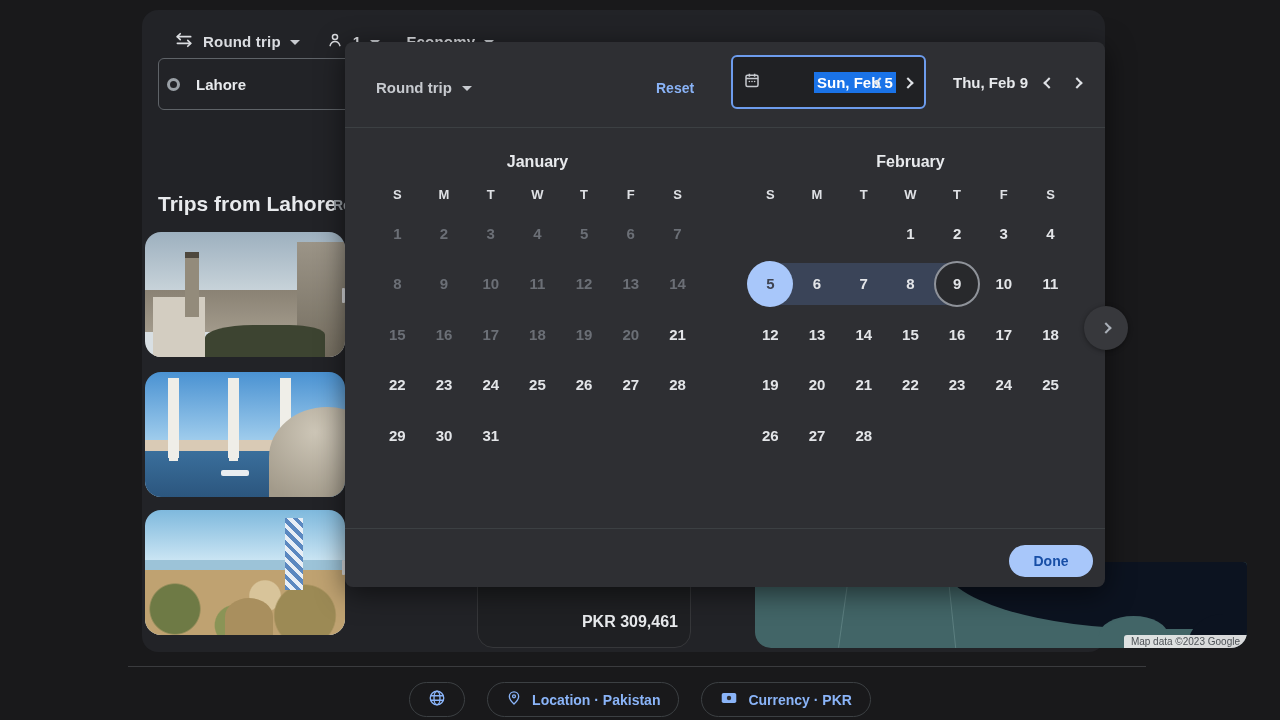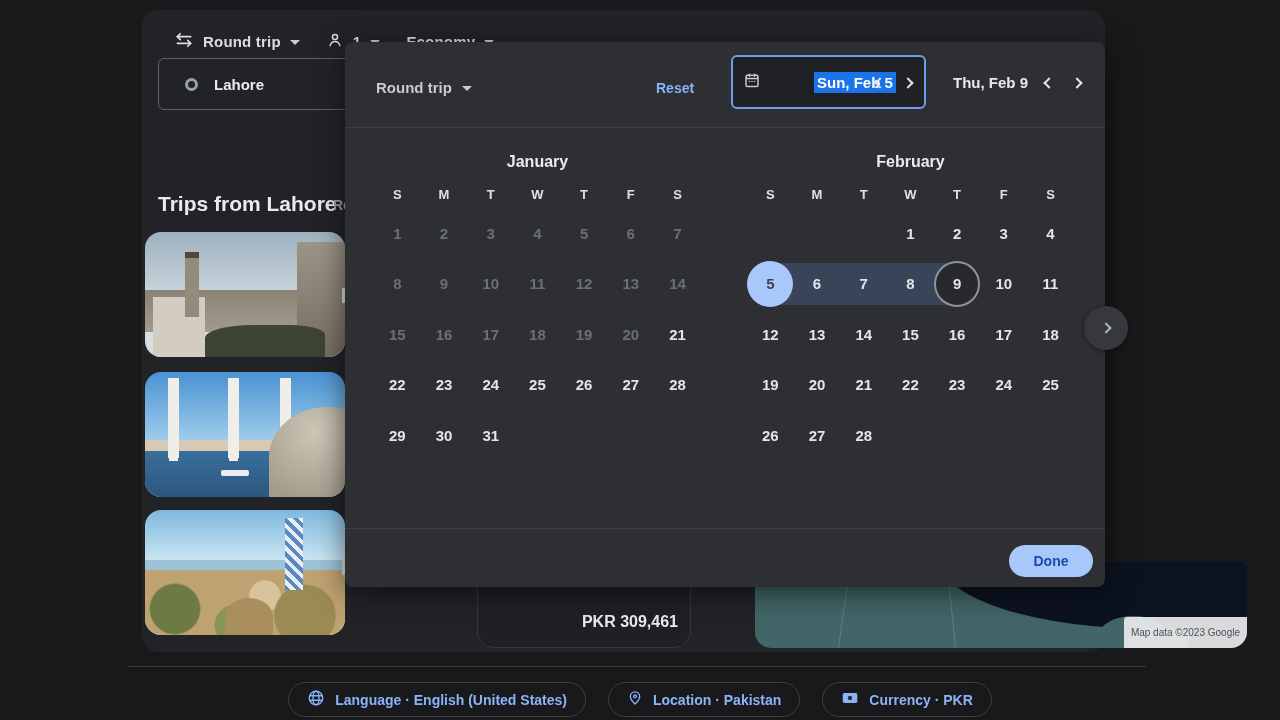--- a/index.html
+++ b/index.html
@@ -12,21 +12,21 @@
 
   
   .topbar { position:absolute; left:24px; top:14px; display:flex; align-items:center; gap:10px; }
   .tb-item { display:flex; align-items:center; gap:9px; padding:6px 8px; color:#dadce0;
     font-size:15px; font-weight:600; letter-spacing:.2px; cursor:pointer; }
   .caret { width:0; height:0; border-left:5px solid transparent; border-right:5px solid transparent;
     border-top:5px solid #c8cbd0; margin-top:2px; }
 
   
   .search-box { position:absolute; left:16px; top:48px; width:330px; height:52px;
-    border:1px solid #5f6368; border-radius:6px; display:flex; align-items:center; padding:0 26px;
+    border:1px solid #5f6368; border-radius:6px; display:flex; align-items:center; padding:0 8px;
     background:transparent; }
   .origin-ring { width:13px; height:13px; border:3px solid #9aa0a6; border-radius:50%; flex:none; }
   .origin-text { margin-left:16px; color:#e8eaed; font-size:15px; font-weight:600; }
 
   
   .section-title { position:absolute; left:16px; top:182px; color:#e8eaed; font-size:21px; font-weight:700; }
   .section-title-clip { position:absolute; left:191px; top:187px; color:#9aa0a6; font-size:14px; font-weight:600; }
 
   
   .dest-img { position:absolute; left:3px; width:200px; height:125px; border-radius:16px;
@@ -75,21 +75,21 @@
     border-radius:4px 4px 16px 16px; overflow:hidden; z-index:2; background:#426567; cursor:pointer; }
   .map-sea { position:absolute; right:0; top:0; width:62%; height:78%; background:#0c1320;
     border-radius:0 0 0 70% / 0 0 0 100%; }
   .map-sea2 { position:absolute; right:0; bottom:-20%; width:12%; height:60%; background:#0c1320;
     border-radius:60% 0 0 0; }
   .map-pen { position:absolute; right:16%; bottom:-8%; width:14%; height:45%; background:#426567;
     border-radius:50% 50% 0 0; }
   .map-line { position:absolute; left:18%; top:0; width:1px; height:100%; background:#5c7f80; transform:rotate(8deg); }
   .map-line2 { position:absolute; left:40%; top:20%; width:1px; height:90%; background:#5c7f80; transform:rotate(-6deg); }
   .map-attr { position:absolute; right:0; bottom:0; background:rgba(236,236,236,.92); color:#4d5156;
-    font-size:10px; padding:10px 7px; border-radius:3px 0 0 0; }
+    font-size:10px; padding:1px 7px; border-radius:3px 0 0 0; }
 
   
   .modal { position:absolute; left:345px; top:42px; width:760px; height:545px; background:#2e2f33;
     border-radius:8px; box-shadow:0 6px 28px rgba(0,0,0,.55); z-index:10; }
 
   .dp-trip { position:absolute; left:25px; top:32px; display:flex; align-items:center; gap:10px;
     color:#c6c9ce; font-size:15px; font-weight:600; cursor:pointer; padding:5px 6px; }
   .dp-reset { position:absolute; left:305px; top:34px; color:#8ab4f8; font-size:14px; font-weight:600;
     cursor:pointer; padding:4px 6px; }
 
@@ -483,21 +483,20 @@
 <div class="footer-divider"></div>
 <div class="footer">
   <div class="pill">
     <span>
       <svg width="18" height="18" viewBox="0 0 24 24" fill="none" stroke="#8ab4f8" stroke-width="1.8">
         <circle cx="12" cy="12" r="9"></circle>
           <ellipse cx="12" cy="12" rx="4" ry="9"></ellipse>
           <path d="M3.6 9h16.8M3.6 15h16.8"></path>
       </svg>
     </span>
-    <span>Language · English (United States)</span>
   </div>
   <div class="pill">
     <span>
       <svg width="16" height="18" viewBox="0 0 24 24" fill="none" stroke="#8ab4f8" stroke-width="2">
         <path d="M12 21s-7-6.3-7-11.3a7 7 0 0 1 14 0C19 14.7 12 21 12 21z"></path>
         <circle cx="12" cy="9.5" r="2.2"></circle>
       </svg>
     </span>
     <span>Location · Pakistan</span>
   </div>

